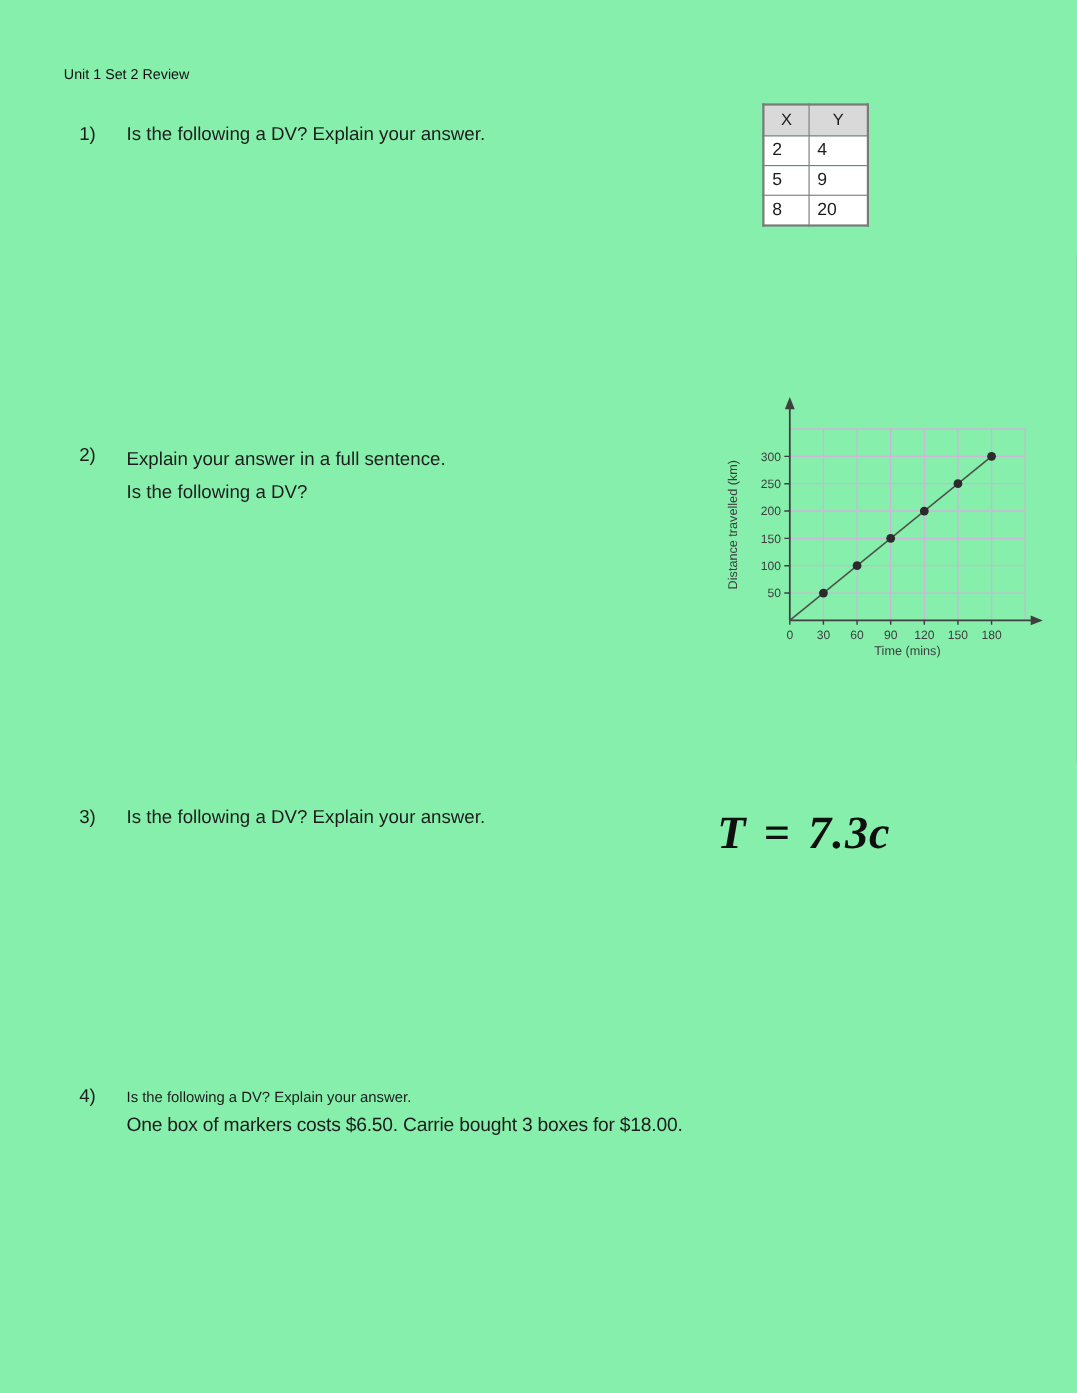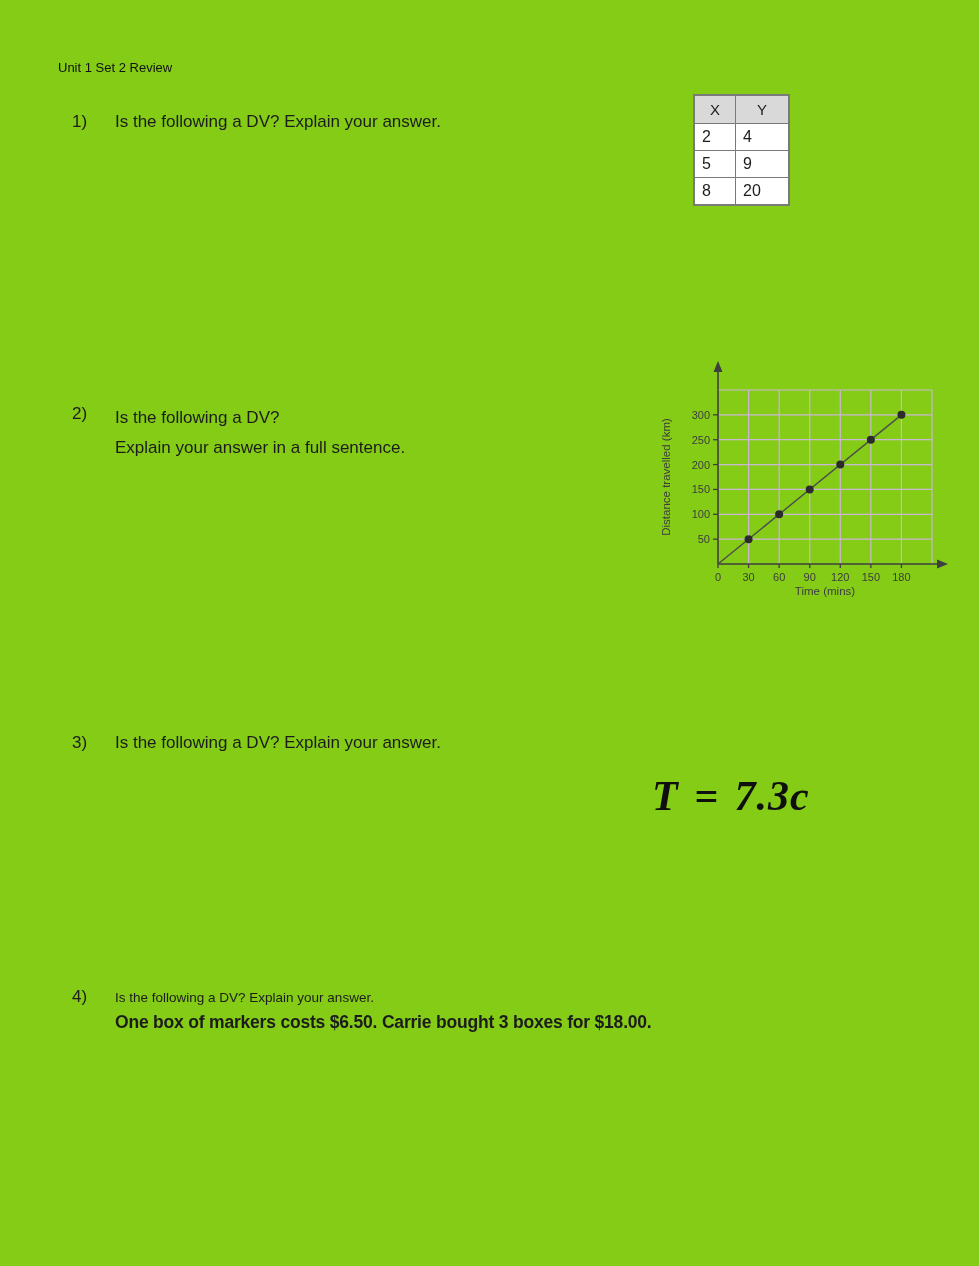--- a/index.html
+++ b/index.html
@@ -1,19 +1,19 @@
 <!DOCTYPE html>
 <html><head>
 <meta charset="utf-8">
 <style>
   html,body{margin:0;padding:0;background:#888;}
   .page{
     position:relative;
     width:979px;height:1266px;
-    background:#84cc16;
+    background:#86efac;
     font-family:"Liberation Sans", sans-serif;
     color:#1c1c1c;
     overflow:hidden;
     margin:0 auto;
   }
   .doc-title{
     position:absolute;left:58px;top:60px;
     font-size:13px;line-height:16px;color:#111;
   }
   .qrow{position:absolute;display:flex;align-items:flex-start;}
@@ -22,21 +22,21 @@
   .qlines .qline{font-size:17px;line-height:30px;}
   
   .q1{left:72px;top:111px;}
   
   .q2{left:72px;top:403px;}
   
   .q3{left:72px;top:732px;}
   
   .q4{left:72px;top:986px;}
   .q4 .q4-line1{font-size:13.5px;line-height:17px;padding-top:3px;}
-  .q4 .q4-line2{font-size:17.5px;line-height:22px;font-weight:bold;margin-top:5px;letter-spacing:-0.2px;}
+  .q4 .q4-line2{font-size:17.5px;line-height:22px;font-weight:normal;margin-top:5px;letter-spacing:-0.2px;}
 
   
   .xy-table{
     position:absolute;left:693px;top:94px;
     border-collapse:collapse;
     font-size:16px;color:#1c1c1c;
   }
   .xy-table, .xy-table th, .xy-table td{
     border:1px solid #7a7a7a;
   }
@@ -51,21 +51,21 @@
   .xy-table td{
     height:26px;padding:0 0 0 7px;text-align:left;
     background:#ffffff;
   }
 
   
   .graph-svg{position:absolute;left:655px;top:358px;}
 
   
   .equation{
-    position:absolute;left:652px;top:773px;
+    position:absolute;left:652px;top:735px;
     font-family:"Liberation Serif", serif;
     font-weight:bold;font-style:italic;
     font-size:42px;line-height:46px;color:#0f0f0f;
     letter-spacing:1px;word-spacing:4px;
   }
 </style>
 </head>
 <body>
 
 <div class="page">
@@ -96,22 +96,22 @@
         <tr>
           <td>8</td>
           <td>20</td>
         </tr>
       </tbody>
   </table>
 
   <div class="qrow q2">
     <span class="qnum">2)</span>
     <span class="qlines">
+      <div class="qline">Explain your answer in a full sentence.</div>
       <div class="qline">Is the following a DV?</div>
-      <div class="qline">Explain your answer in a full sentence.</div>
     </span>
   </div>
 
   <svg class="graph-svg" width="300" height="245" viewBox="0 0 300 245">
       <line x1="93.57142857142857" y1="206" x2="93.57142857142857" y2="32" stroke="#ccb6d7" stroke-width="1.2"></line>
       <line x1="124.14285714285714" y1="206" x2="124.14285714285714" y2="32" stroke="#ccb6d7" stroke-width="1.2"></line>
       <line x1="154.71428571428572" y1="206" x2="154.71428571428572" y2="32" stroke="#ccb6d7" stroke-width="1.2"></line>
       <line x1="185.28571428571428" y1="206" x2="185.28571428571428" y2="32" stroke="#ccb6d7" stroke-width="1.2"></line>
       <line x1="215.85714285714286" y1="206" x2="215.85714285714286" y2="32" stroke="#ccb6d7" stroke-width="1.2"></line>
       <line x1="246.42857142857142" y1="206" x2="246.42857142857142" y2="32" stroke="#ccb6d7" stroke-width="1.2"></line>

